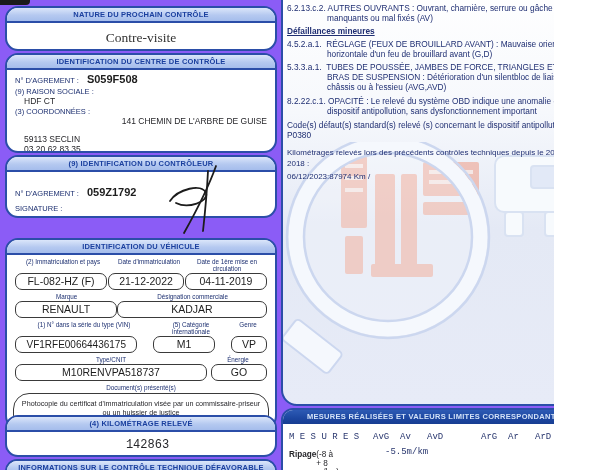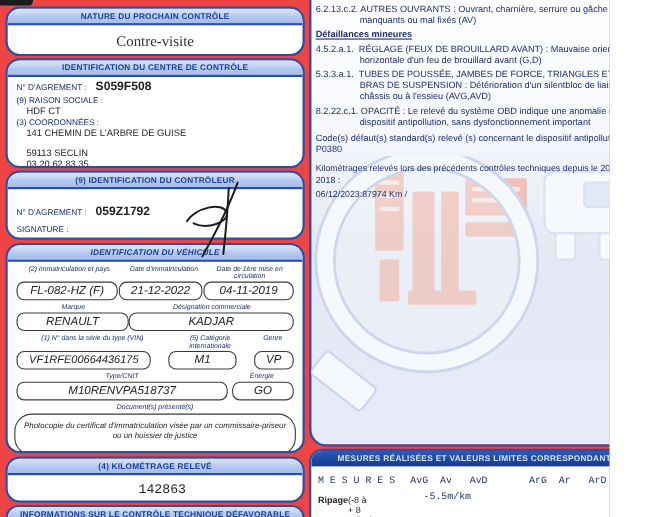--- a/index.html
+++ b/index.html
@@ -1,16 +1,16 @@
 <!DOCTYPE html>
 <html><head>
 <meta charset="utf-8">
 <style>
   html,body{margin:0;padding:0;background:#fff;}
-  #page{position:relative;width:554px;height:470px;overflow:hidden;background:#ef4444;
+  #page{position:relative;width:554px;height:470px;overflow:hidden;background:#8b5cf6;
         font-family:"Liberation Sans",sans-serif;color:#1c2f70;}
   
   .box{position:absolute;left:5px;width:272px;border:2px solid #2b4ea8;border-radius:13px;
        background:#fff;overflow:hidden;box-sizing:border-box;}
   .box-header{height:13px;line-height:13px;text-align:center;font-size:7.5px;font-weight:bold;
        color:#1a3f9e;background:linear-gradient(180deg,#dbe6fa 0%,#b5c9f0 55%,#a5bdec 100%);
        border-bottom:2px solid #2b4ea8;letter-spacing:.2px;}
   .lbl{font-size:7.5px;color:#1c2f70;}
   .val-b{font-size:11px;font-weight:bold;color:#1d1d1d;}
   .plain{font-size:8.5px;color:#26262a;}
@@ -59,21 +59,21 @@
   <div class="box" style="top:53px;height:100px;">
     <div class="box-header">IDENTIFICATION DU CENTRE DE CONTRÔLE</div>
     <div style="padding:3px 8px 0 8px;">
       <div style="display:flex;align-items:baseline;">
         <span class="lbl">N° D'AGREMENT :</span>
         <span class="val-b" style="margin-left:8px;font-size:11px;">S059F508</span>
       </div>
       <div class="lbl" style="margin-top:2px;">(9) RAISON SOCIALE :</div>
       <div class="plain" style="padding-left:9px;">HDF CT</div>
       <div class="lbl" style="margin-top:1px;">(3) COORDONNÉES :</div>
-      <div class="plain" style="padding-left:9px;">141 CHEMIN DE L'ARBRE DE GUISE</div>
+      <div class="plain" style="padding-left:9px;text-align:right;">141 CHEMIN DE L'ARBRE DE GUISE</div>
       <div class="plain" style="padding-left:9px;margin-top:8px;">59113 SECLIN</div>
       <div class="plain" style="padding-left:9px;">03.20.62.83.35</div>
     </div>
   </div>
 
   <div class="box" style="top:155px;height:63px;">
     <div class="box-header">(9) IDENTIFICATION DU CONTRÔLEUR</div>
     <div style="padding:14px 8px 0 8px;">
       <div style="display:flex;align-items:baseline;">
         <span class="lbl">N° D'AGREMENT :</span>
@@ -84,21 +84,21 @@
   </div>
 
   <svg id="signature-svg" width="90" height="75" viewBox="0 0 90 75">
     <g fill="none" stroke="#1c1c1c" stroke-width="1.8" stroke-linecap="round">
       <path d="M 58 3 C 52 20, 40 45, 26 70"></path>
       <path d="M 12 38 C 20 26, 44 20, 48 30 C 51 39, 30 46, 18 40"></path>
       <path d="M 50 8 C 49 28, 47 50, 45 68"></path>
     </g>
   </svg>
 
-  <div class="box" style="top:221px;height:191px;font-style:italic;">
+  <div class="box" style="top:238px;height:191px;">
     <div class="box-header">IDENTIFICATION DU VÉHICULE</div>
     <div style="padding:2px 6px 0 6px;">
 
       <div class="vrow" style="margin-top:1px;">
         <div class="vlab" style="width:96px;">(2) Immatriculation et pays</div>
         <div class="vlab" style="width:76px;">Date d'immatriculation</div>
         <div class="vlab" style="width:80px;">Date de 1ère mise en circulation</div>
       </div>
       <div class="vrow" style="margin-top:1px;">
         <div class="vbox" style="width:90px;">FL-082-HZ (F)</div>

